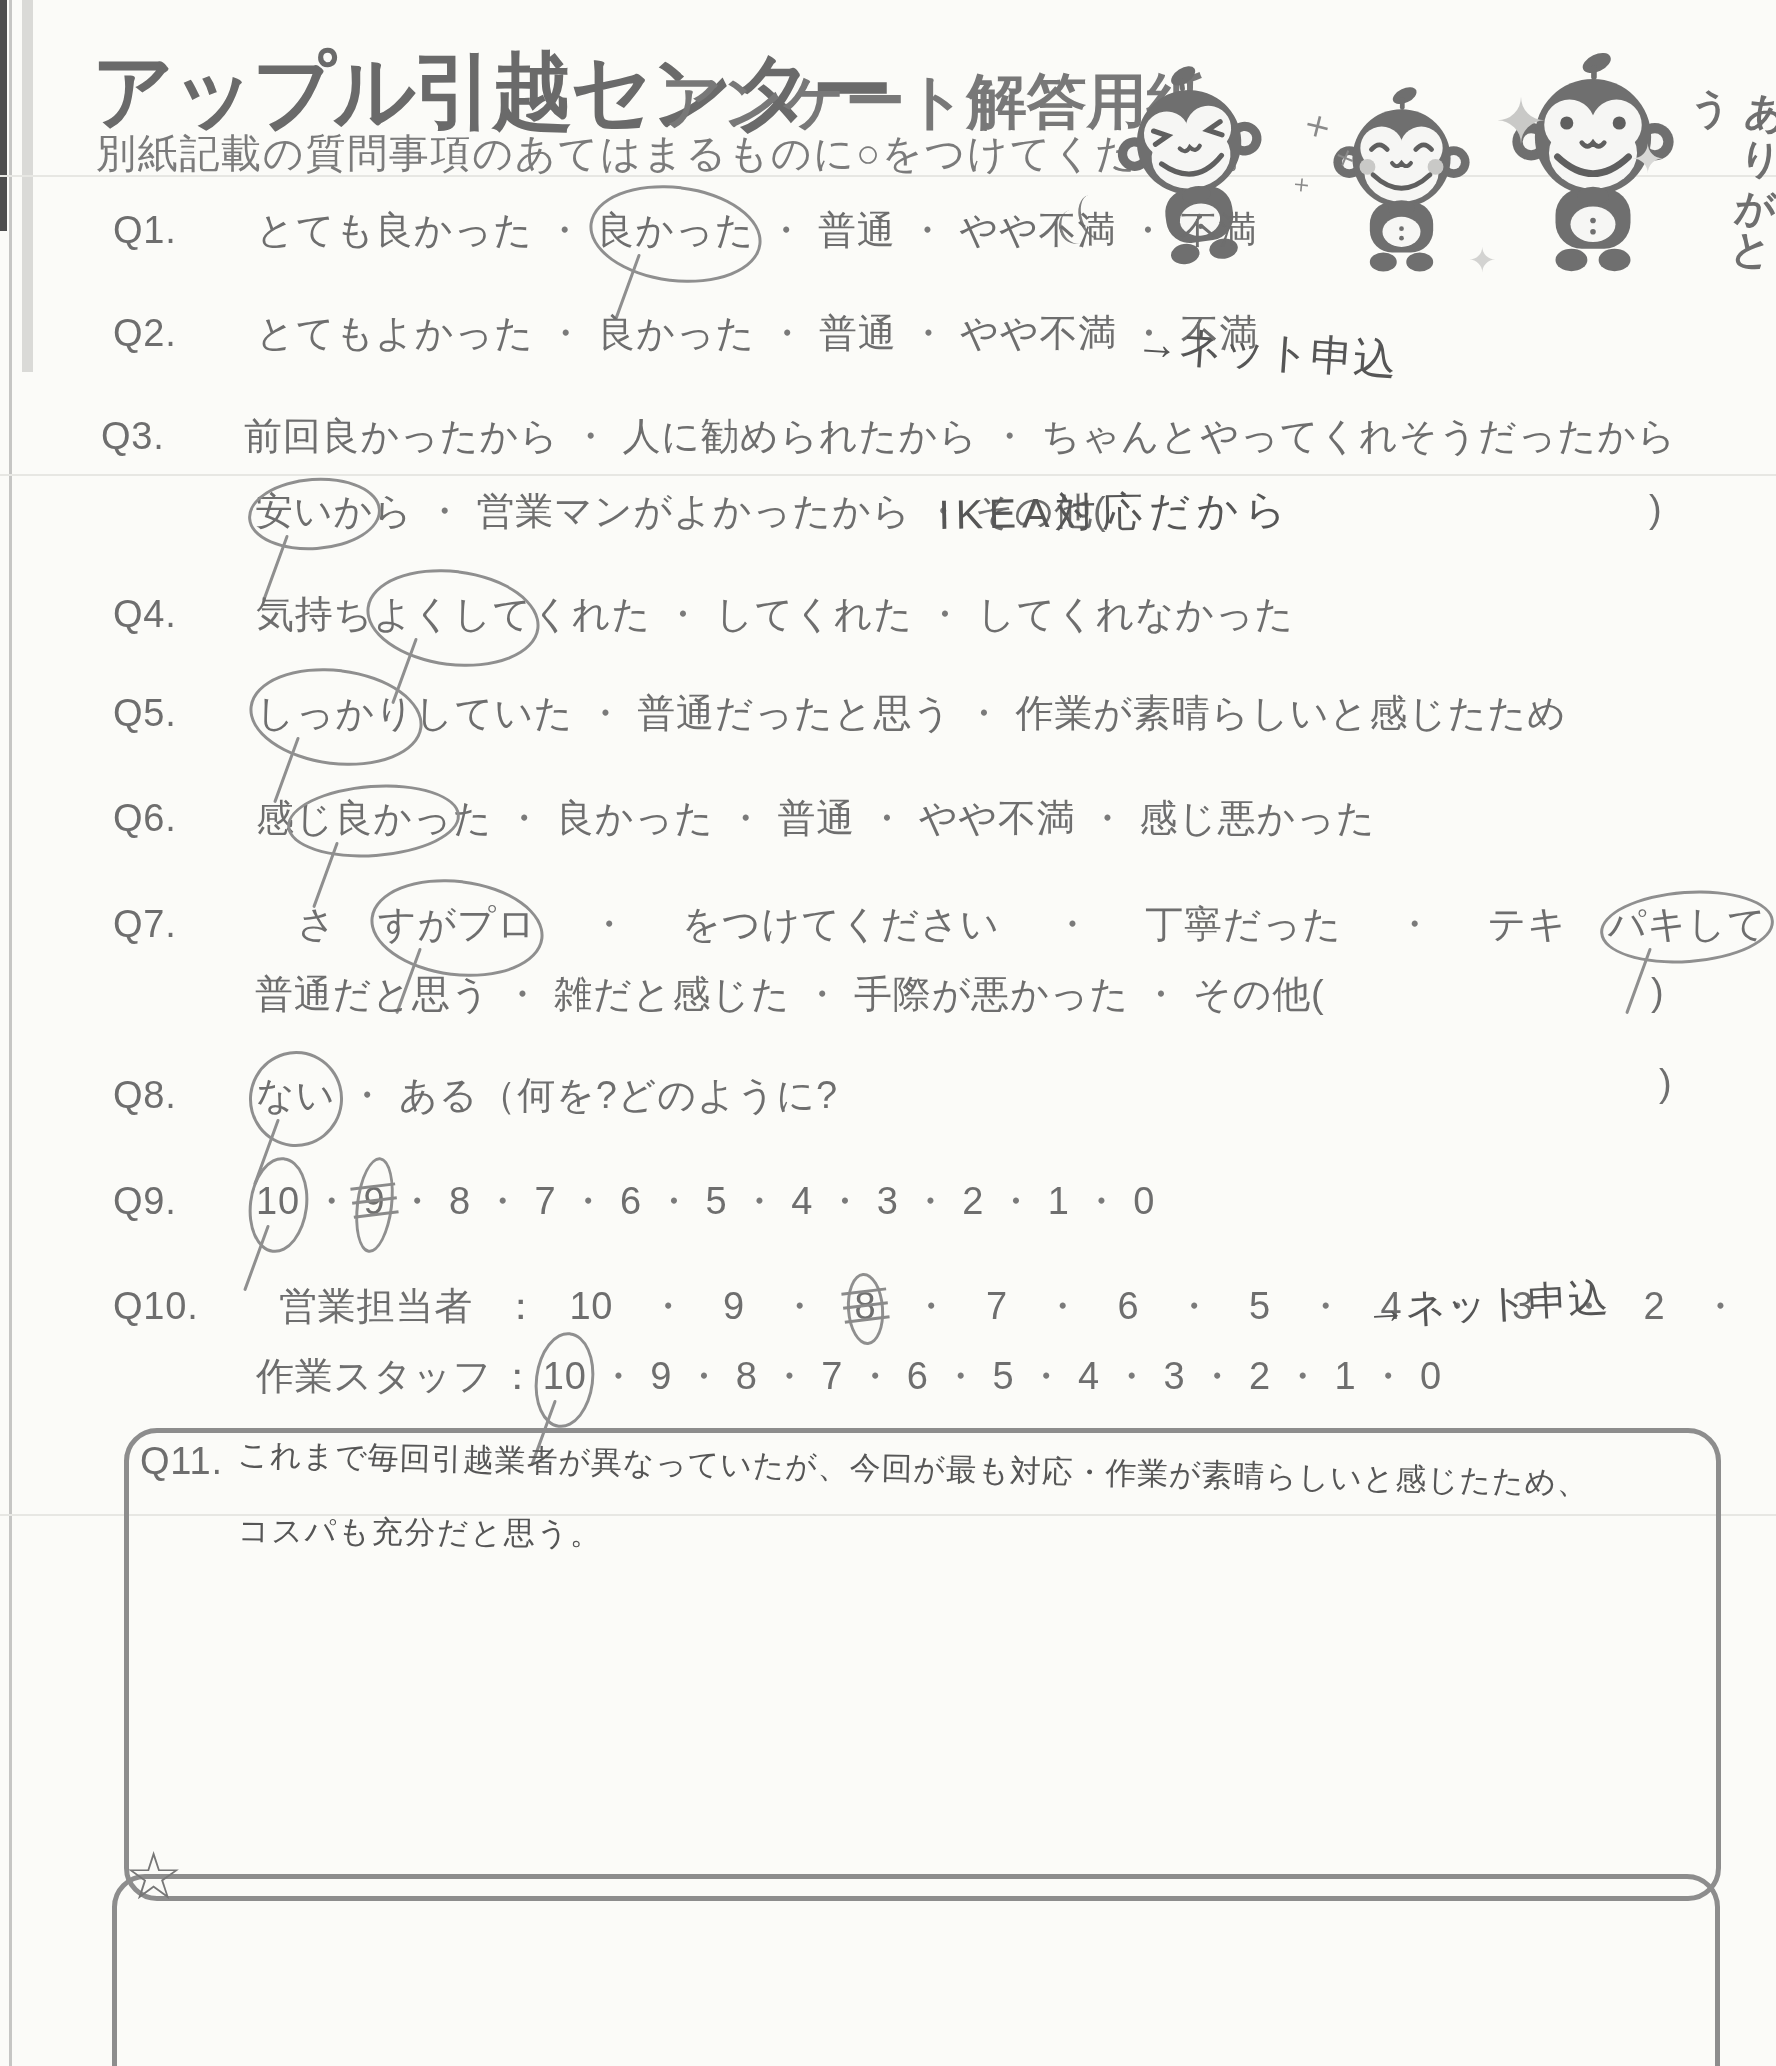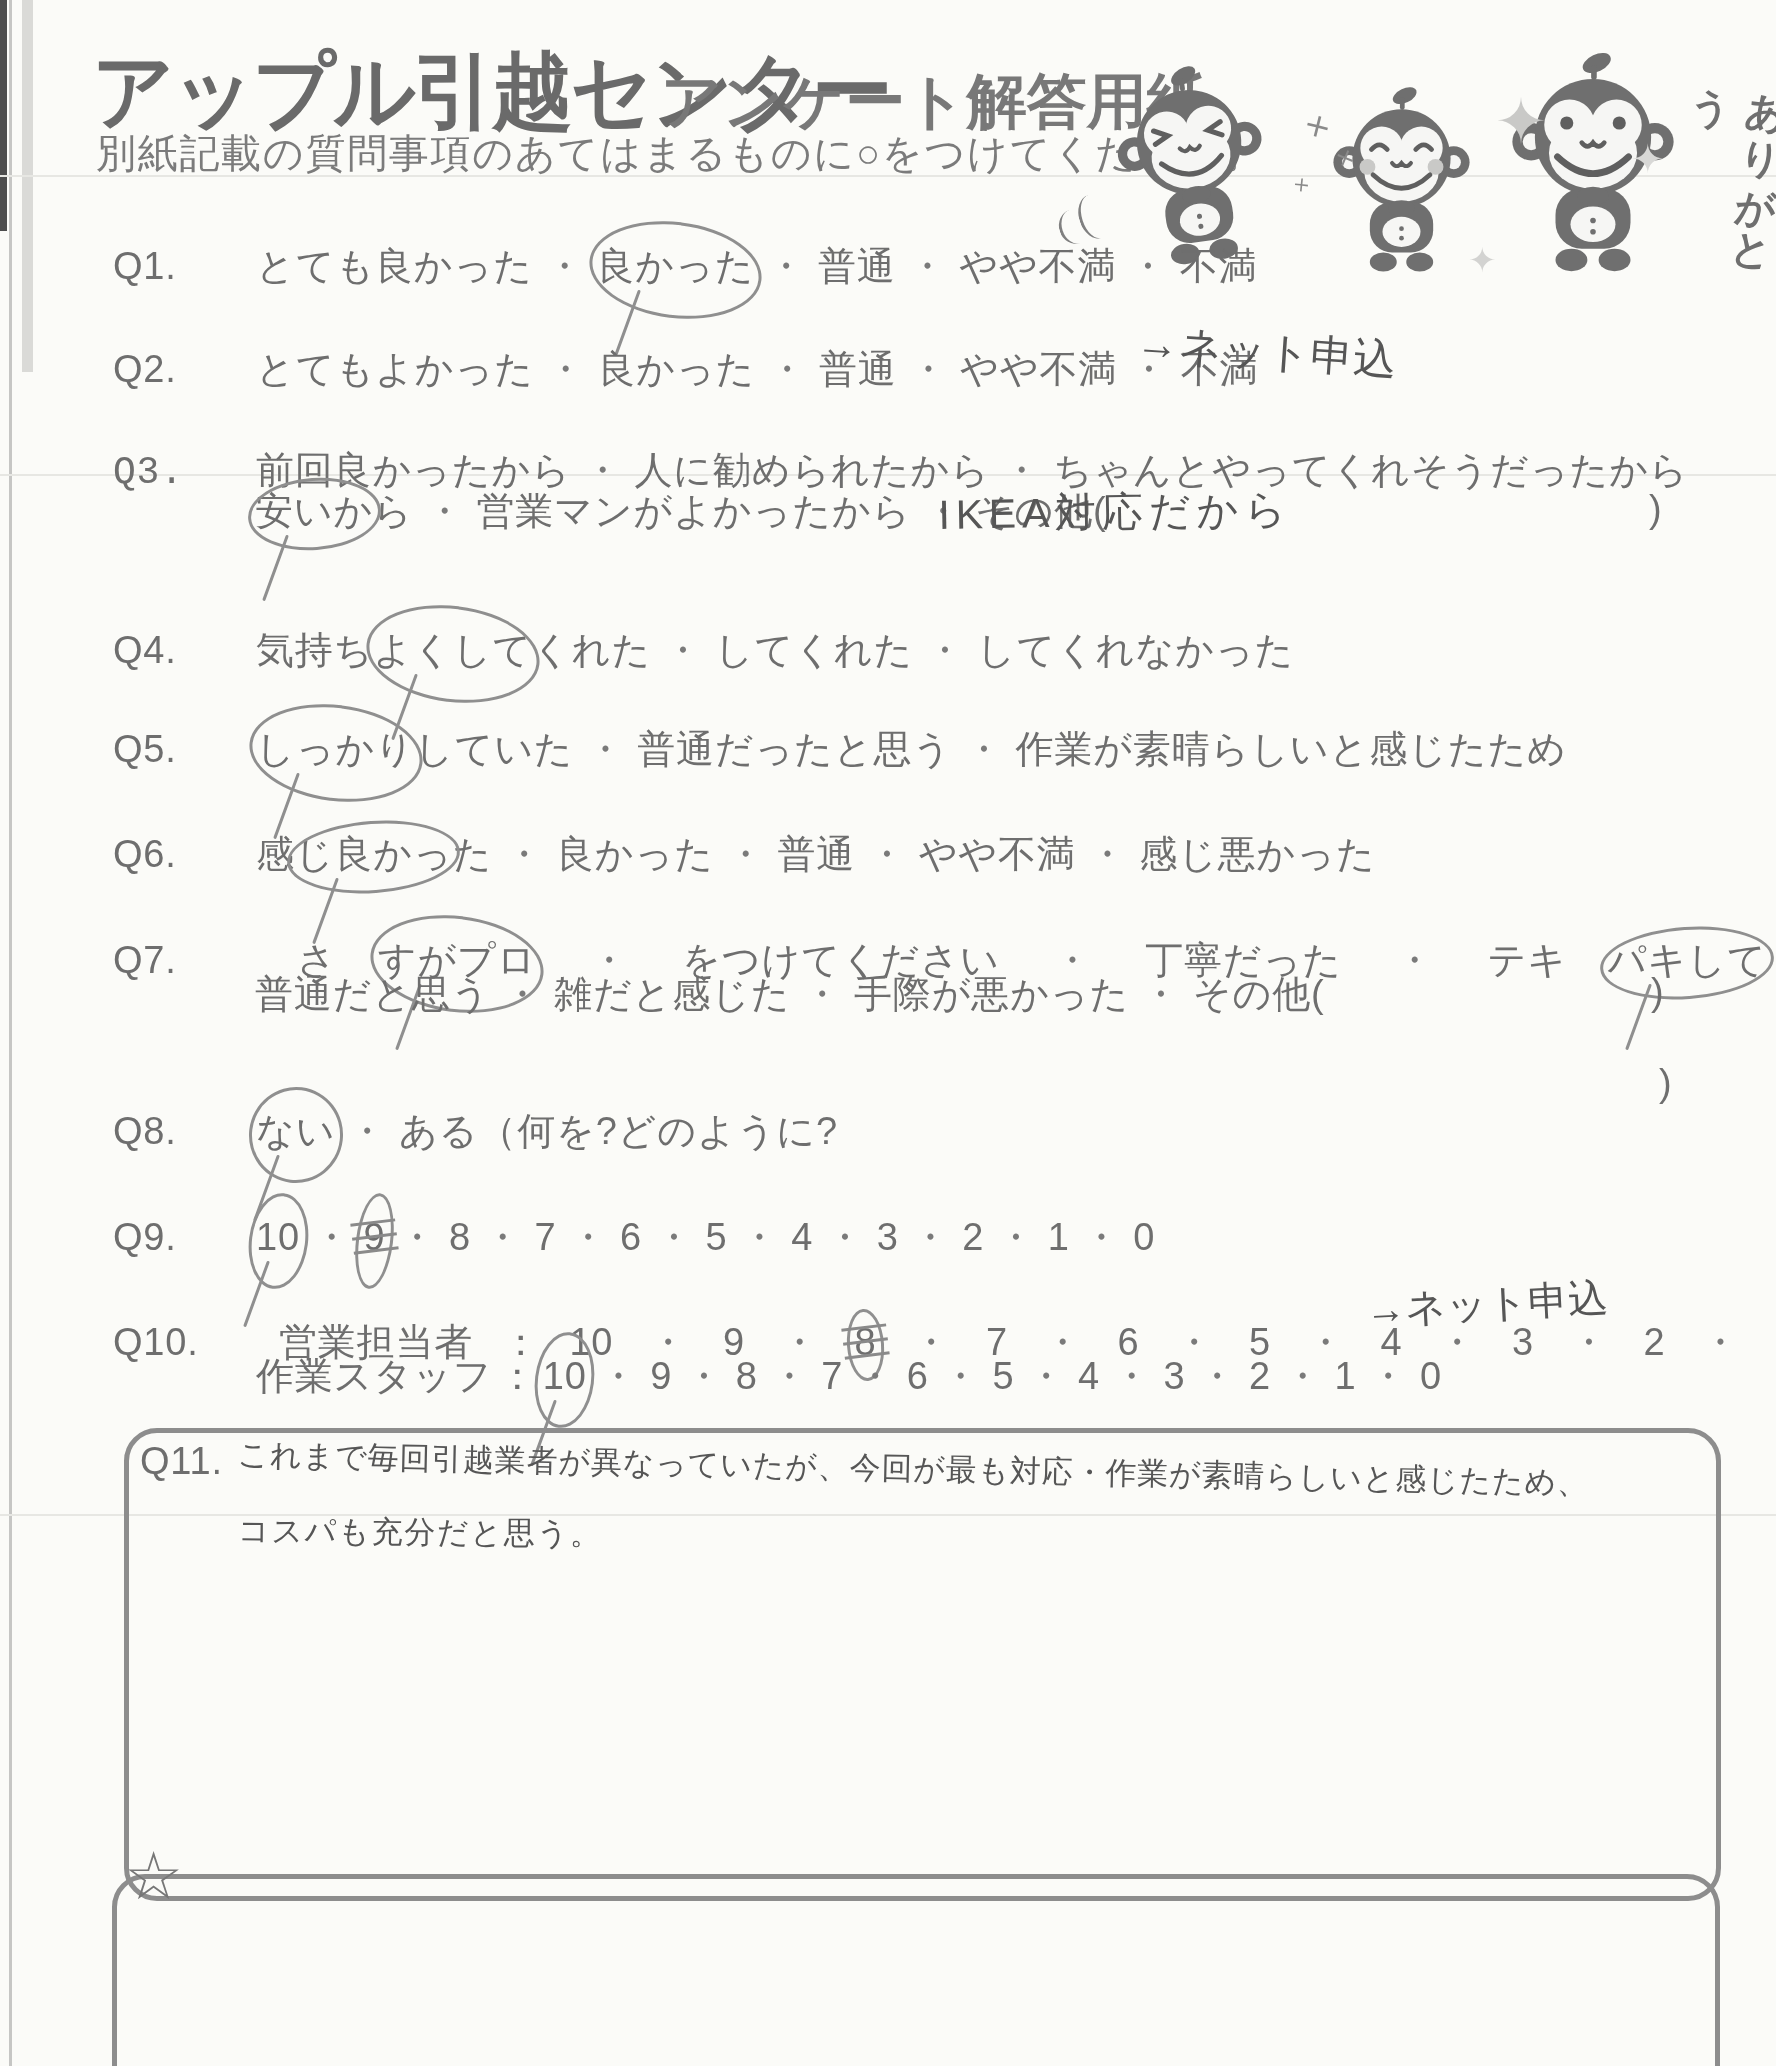--- a/index.html
+++ b/index.html
@@ -17,21 +17,21 @@
   .sheet-title{position:absolute;left:661px;top:62px;font-size:60px;font-weight:700;color:#787878;}
   .instruction{position:absolute;left:96px;top:126px;font-size:40px;color:#7b7b7b;letter-spacing:1.7px;}
   .thanks{position:absolute;left:1677px;top:62px;height:231px;writing-mode:vertical-rl;
           font-size:40px;font-weight:700;color:#6f6f6f;transform:rotate(6deg);letter-spacing:1.7px;}
   .sparkle{position:absolute;color:#8a8a8a;}
   .diamond{position:absolute;color:#c9c9c7;}
   .wave{position:absolute;width:29px;height:45px;border-left:3.7px solid #808080;border-radius:50%;}
   
   .q{position:absolute;display:flex;align-items:baseline;white-space:nowrap;
      font-size:38px;color:#6e6e6e;letter-spacing:0.8px;line-height:1.25;}
-  .q .lbl{display:inline-block;width:143px;margin-top:36px;}
+  .q .lbl{display:inline-block;width:143px;}
   .sep{margin:0 12.4px;color:#7a7a7a;}
   .close-paren{position:absolute;font-size:38px;color:#6e6e6e;}
   
   .circ{position:relative;display:inline-block;}
   .circ::before{content:"";position:absolute;left:-7.4px;right:-7.4px;top:-10px;bottom:-14px;
     border:3.3px solid #8f8f8f;border-radius:50%;transform:rotate(-4deg);}
   .tall::before{top:-21.5px;bottom:-27px;transform:rotate(7deg);}
   .tail::after{content:"";position:absolute;left:26%;bottom:-69px;width:2.9px;height:70px;
     background:#8f8f8f;transform:rotate(20deg);transform-origin:top;border-radius:1.7px;}
   .crossed .scrib{position:absolute;left:-11.6px;right:-11.6px;top:44%;height:3.3px;background:#8a8a8a;
@@ -157,21 +157,21 @@
   <span>良かった</span>
     <span class="sep">・</span>
   <span>普通</span>
     <span class="sep">・</span>
   <span>やや不満</span>
     <span class="sep">・</span>
   <span>不満</span>
 </div>
 <div class="hw" style="left:1138px;top:314px;font-size:43px;transform:rotate(4deg);">→ネット申込</div>
 
-<div class="q" style="left:113px;top:413px;font-family:Liberation Mono, monospace;">
+<div class="q" style="left:101px;top:413px;">
   <span class="lbl">Q3.</span>
   <span>前回良かったから</span>
     <span class="sep">・</span>
   <span>人に勧められたから</span>
     <span class="sep">・</span>
   <span>ちゃんとやってくれそうだったから</span>
 </div>
 <div class="q" style="left:255px;top:488px;">
   <span class="circ tail"><span>安いか</span></span>
     <span>ら</span>

